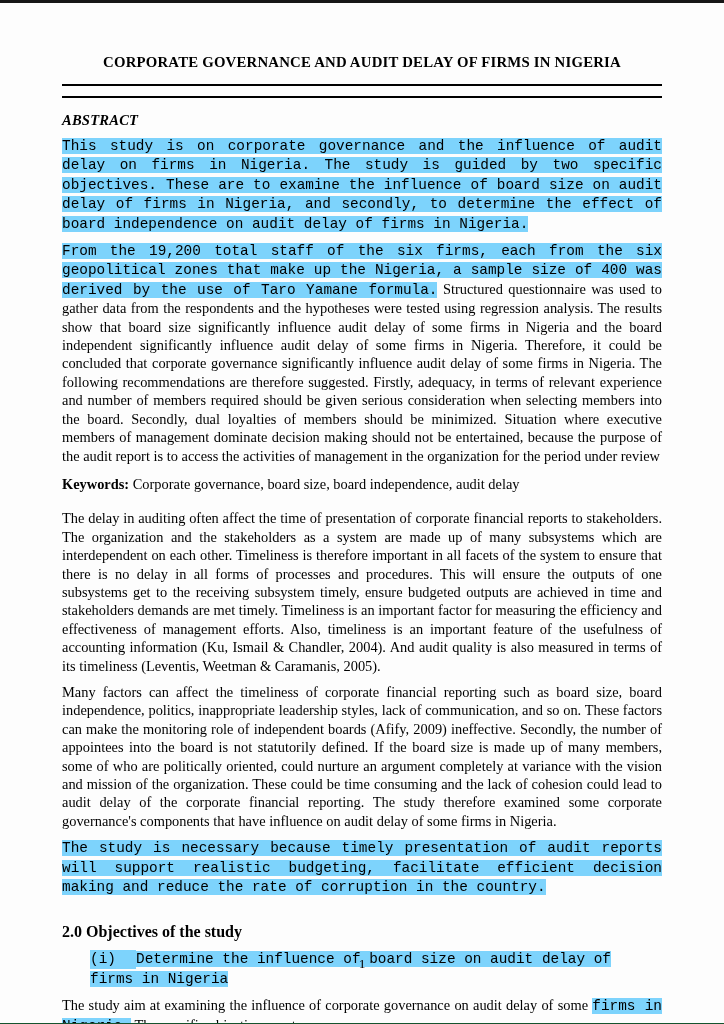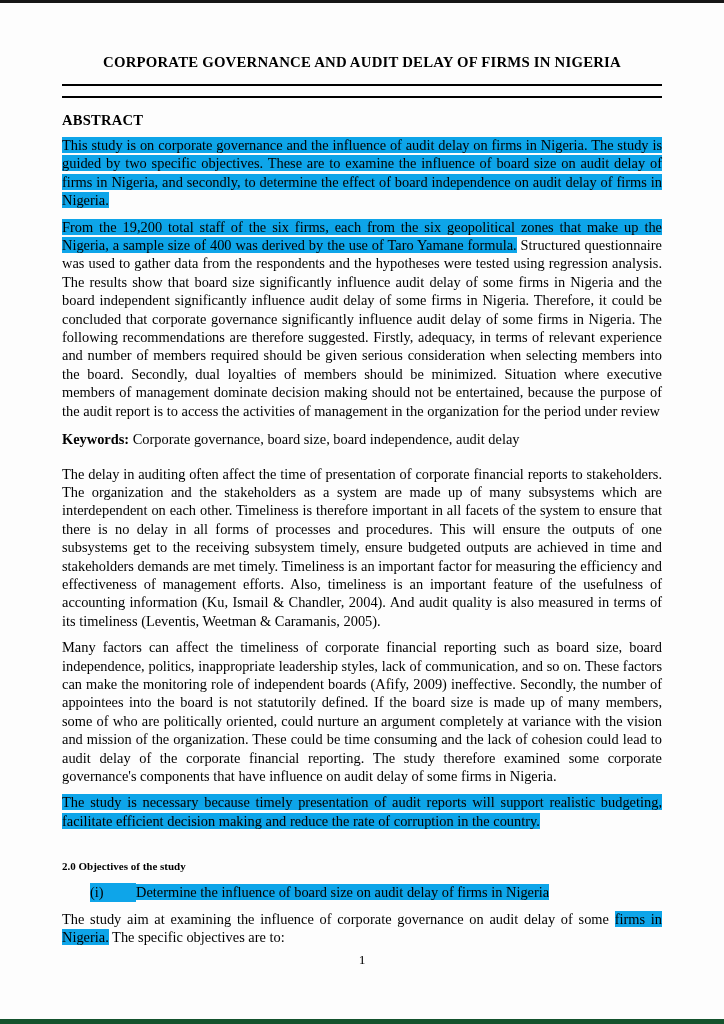--- a/index.html
+++ b/index.html
@@ -7,21 +7,21 @@
   body {
     font-family: "Liberation Serif", "DejaVu Serif", serif;
     color: #000000;
   }
   .page {
     position: relative;
     width: 724px;
     height: 1024px;
     background: #fdfdfd;
     border-top: 3px solid #161616;
-    border-bottom: 5px solid #14532d;
+    border-bottom: 1px solid #14532d;
     overflow: hidden;
   }
   .content {
     padding: 50px 62px 0 62px;
   }
   .doc-title {
     font-size: 14.8px;
     font-weight: bold;
     text-align: center;
     letter-spacing: 0.2px;
@@ -30,38 +30,39 @@
   .rule { border-top: 2px solid #000; }
   .rule-top { margin-top: 12px; }
   .rule-bottom { margin-top: 10px; }
   .section-heading {
     font-size: 14.6px;
     font-weight: bold;
     line-height: 18px;
     margin-top: 13px;
     margin-bottom: 7px;
     letter-spacing: 0.2px;
+    font-style: italic;
   }
   .section-heading.big-gap { margin-top: 27px; }
   .sub-heading {
-    font-size: 11px;
+    font-size: 16px;
     font-weight: bold;
     line-height: 18px;
     margin-top: 27px;
     margin-bottom: 8px;
   }
   .para {
     font-size: 14.4px;
     line-height: 18.4px;
     text-align: justify;
     margin-bottom: 8px;
   }
   .keywords { margin-top: 10px; margin-bottom: 16px; text-align: left; }
   .bold { font-weight: bold; }
-  .hl { background: #0ea5e9; }
+  .hl { background: #7dd3fc; font-family: Liberation Mono, monospace; }
   .list-item { padding-left: 28px; margin-top: 2px; text-align: left; }
   .marker { display: inline-block; width: 46px; }
   .page-number {
     position: absolute;
     left: 0; right: 0;
     bottom: 52px;
     text-align: center;
     font-size: 13.5px;
     line-height: 14px;
   }

